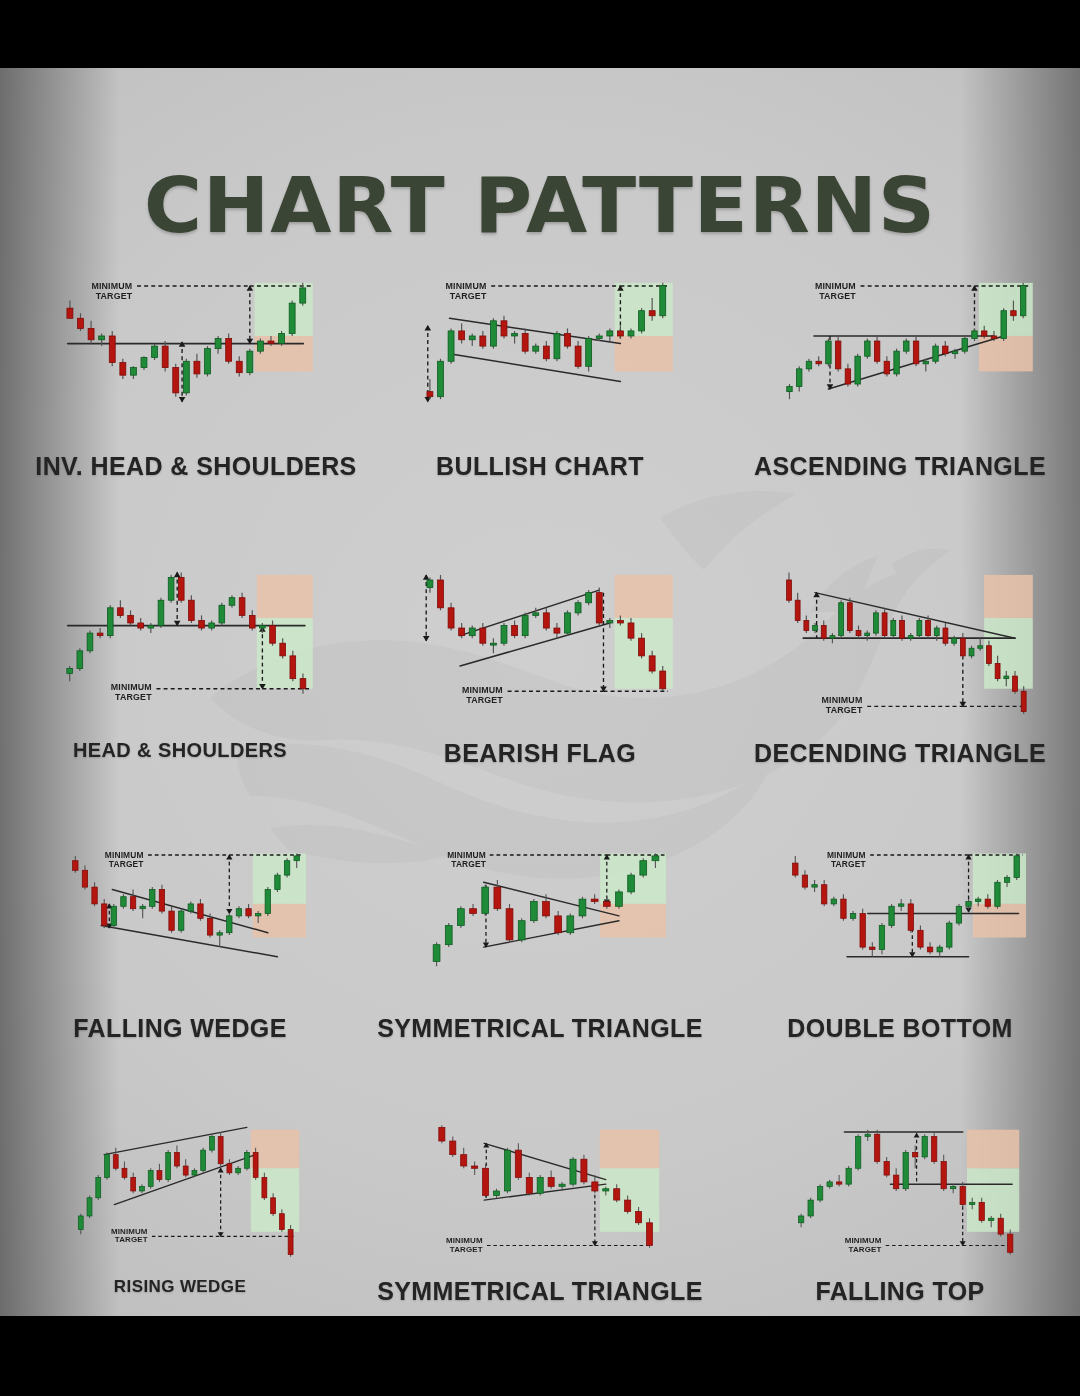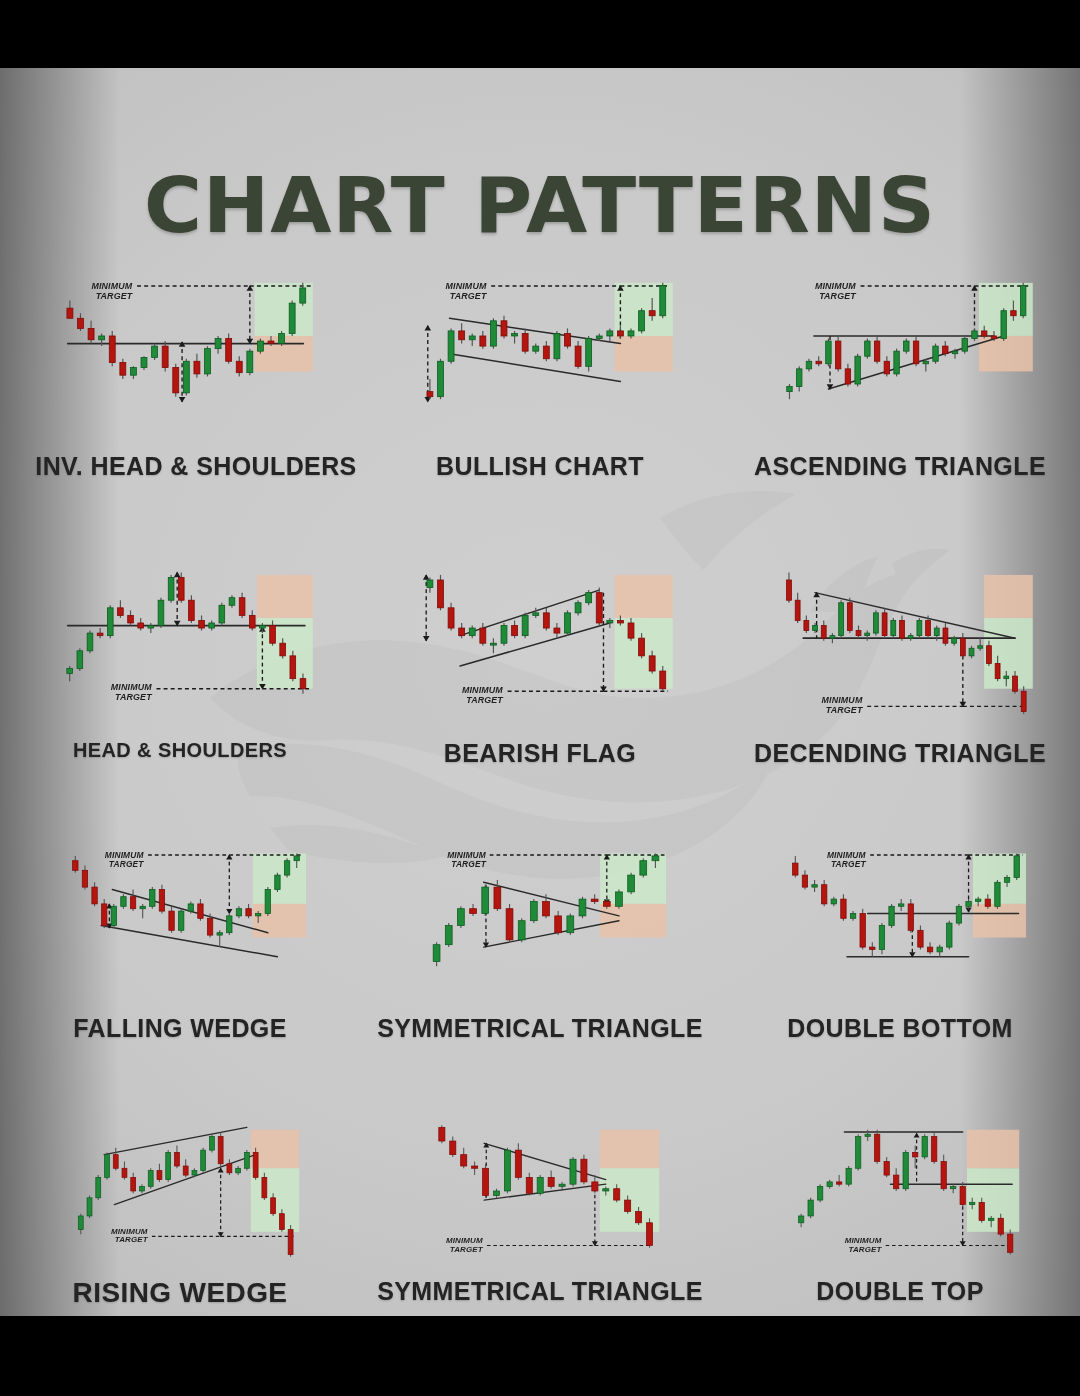--- a/index.html
+++ b/index.html
@@ -32,21 +32,21 @@
   h1#title{position:absolute;left:0;top:100px;width:1080px;margin:0;text-align:center;
            font-family:"DejaVu Sans",sans-serif;
            font-size:76px;line-height:76px;font-weight:bold;letter-spacing:1px;
            color:#3b4535;
            transform:scaleX(1.04);
            text-shadow:0 2px 3px rgba(0,0,0,.22);}
 
   #grid{position:absolute;left:0;top:188px;width:1080px;}
   .prow{display:flex;width:1080px;}
   .cell{position:relative;flex:1 1 0;}
-  .cellchart{position:relative;width:100%;font-style:italic;}
+  .cellchart{position:relative;width:100%;}
   .cellchart svg{display:block;width:100%;height:100%;}
   .clabel{text-align:center;font-family:"Liberation Sans",sans-serif;
           font-weight:bold;color:#242424;letter-spacing:.4px;
           text-shadow:0 1px 2px rgba(0,0,0,.18);}
 </style>
 </head>
 <body>
 
 <div id="poster">
 
@@ -1223,21 +1223,21 @@
                   <g>
                     <line x1="323.52" y1="152.4" x2="323.52" y2="184.4" stroke="#555555" stroke-width="1.5"></line>
                     <rect x="320.0704" y="158.79999999999998" width="6.8992" height="22.400000000000034" fill="#b5150f" stroke="#7d0b08" stroke-width="1"></rect>
                   </g>
                   <g>
                     <line x1="335.84000000000003" y1="174.8" x2="335.84000000000003" y2="219.6" stroke="#555555" stroke-width="1.5"></line>
                     <rect x="332.39040000000006" y="181.20000000000002" width="6.8992" height="35.19999999999996" fill="#b5150f" stroke="#7d0b08" stroke-width="1"></rect>
                   </g>
                 </svg>
               </div>
-              <div class="clabel" style="font-size: 28px;">RISING WEDGE</div>
+              <div class="clabel" style="font-size: 17px;">RISING WEDGE</div>
             </div>
             <div class="cell">
               <div class="cellchart" style="height: 176px;">
                 <svg viewBox="0 0 360 248">
                   <rect x="264.23" y="40.39999999999999" width="83.76999999999998" height="54.400000000000006" fill="#e8c2a8" opacity="0.85"></rect>
                   <rect x="264.23" y="94.8" width="83.76999999999998" height="89.60000000000001" fill="#cbe8c8" opacity="0.85"></rect>
                   <line x1="101.3" y1="59.60000000000001" x2="272.70000000000005" y2="110.80000000000001" stroke="#2a2a2a" stroke-width="1.9" stroke-linecap="round"></line>
                   <line x1="101.3" y1="139.60000000000002" x2="272.70000000000005" y2="117.19999999999999" stroke="#2a2a2a" stroke-width="1.9" stroke-linecap="round"></line>
                   <line x1="104.3" y1="59.60000000000001" x2="104.3" y2="136.4" stroke="#1a1a1a" stroke-width="1.7" stroke-dasharray="5 4"></line>
                   <path d="M104.3 58.60000000000001 l-4.2 7 h8.4 z" fill="#1a1a1a"></path>
@@ -1433,21 +1433,21 @@
                   <g>
                     <line x1="321.9130434782609" y1="158.79999999999998" x2="321.9130434782609" y2="190.8" stroke="#555555" stroke-width="1.5"></line>
                     <rect x="318.16347826086957" y="165.2" width="7.49913043478261" height="22.400000000000034" fill="#b5150f" stroke="#7d0b08" stroke-width="1"></rect>
                   </g>
                   <g>
                     <line x1="335.304347826087" y1="181.20000000000002" x2="335.304347826087" y2="216.39999999999998" stroke="#555555" stroke-width="1.5"></line>
                     <rect x="331.5547826086957" y="187.60000000000002" width="7.49913043478261" height="25.599999999999966" fill="#b5150f" stroke="#7d0b08" stroke-width="1"></rect>
                   </g>
                 </svg>
               </div>
-              <div class="clabel" style="font-size: 25px;">DOUBLE TOP</div>
+              <div class="clabel" style="font-size: 25px;">FALLING TOP</div>
             </div>
           </div>
         </div>
 
     </div>
   </div>
 
   <div class="letterbox lb-top"></div>
 </div>
 

